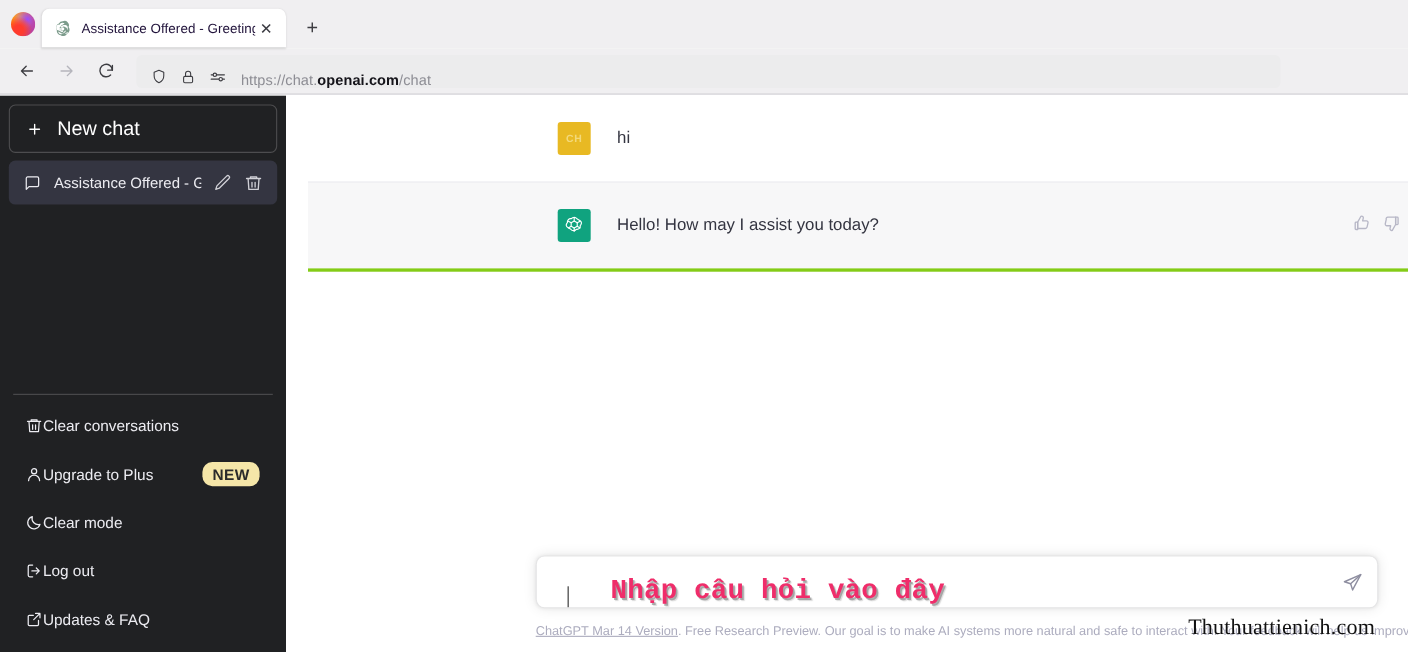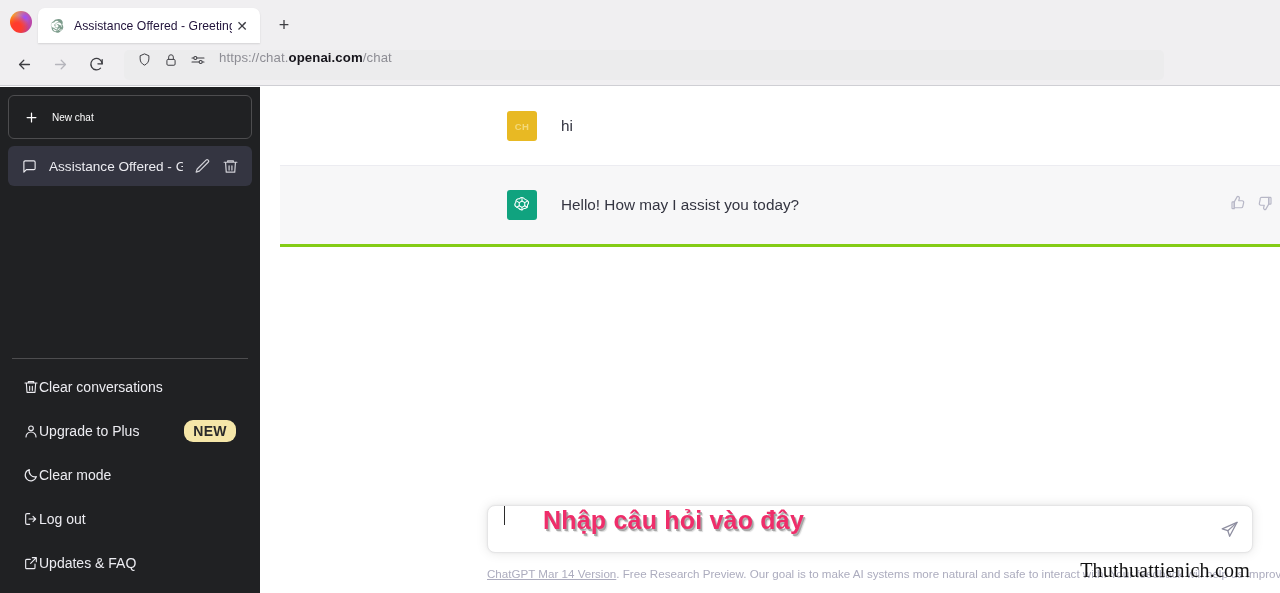--- a/index.html
+++ b/index.html
@@ -92,21 +92,21 @@
     margin-right: 4px;
   }
   .nav-btn.disabled svg { stroke: #b5b5bc; }
   .urlbar {
     flex: 1 1 auto;
     height: 30px;
     margin-left: 8px;
     background: #ececed;
     border-radius: 5px;
     display: flex;
-    align-items: flex-start;
+    align-items: flex-end;
     padding: 0 10px;
     max-width: 1040px;
   }
   .url-icon {
     width: 20px; height: 20px; flex: 0 0 auto;
     display: flex; align-items: center; justify-content: center;
     margin-right: 7px;
   }
   .url-text {
     font-size: 13.2px;
@@ -137,21 +137,21 @@
     padding: 8px;
     flex: 0 0 auto;
   }
   .new-chat {
     height: 44px;
     border: 1px solid #4d4d4f;
     border-radius: 6px;
     display: flex;
     align-items: center;
     padding: 0 14px;
-    font-size: 10px;
+    font-size: 18px;
     gap: 12px;
     flex: 0 0 auto;
   }
   .convo {
     margin-top: 7px;
     height: 40px;
     border-radius: 6px;
     background: #343541;
     display: flex;
     align-items: center;
@@ -256,23 +256,24 @@
     justify-content: flex-end;
   }
   .composer {
     margin: 0 27px 0 227px;
     height: 48px;
     background: #ffffff;
     border: 1px solid #e5e5e6;
     border-radius: 8px;
     box-shadow: 0 0 12px rgba(0,0,0,.10), 0 0 3px rgba(0,0,0,.05);
     display: flex;
-    align-items: flex-start;
-    padding: 0 14px 0 16px;
-    position: relative;
+    align-items: flex-end;
+    padding: 0 14px 0 28px;
+    position: relative;
+    font-family: Liberation Mono, monospace;
   }
   .caret {
     width: 1px; height: 19px;
     background: #2b2b2b;
     flex: 0 0 auto;
   }
   .vn-overlay {
     margin-left: 38px;
     font-size: 25px;
     font-weight: 700;

